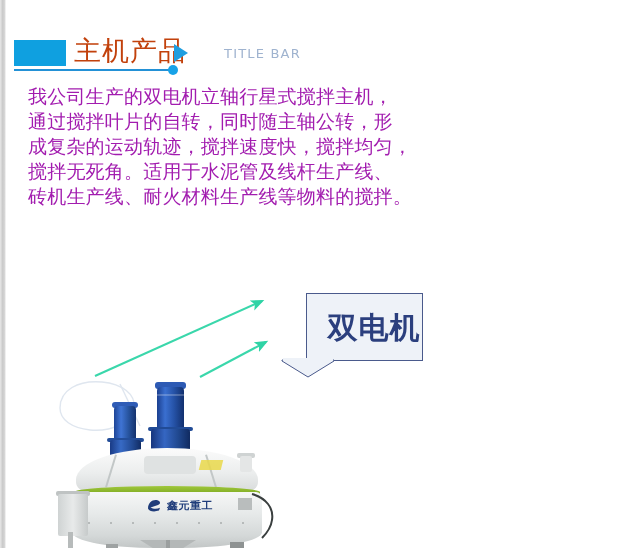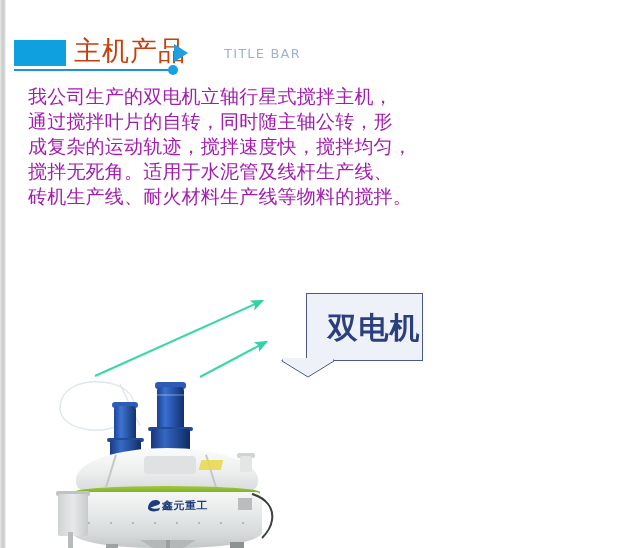--- a/index.html
+++ b/index.html
@@ -320,20 +320,21 @@
     position: absolute;
     left: 198px; top: 120px;
     width: 28px; height: 48px;
   }
   .brand {
     position: absolute;
     left: 94px; top: 124px;
     width: 86px; height: 18px;
     display: flex;
     align-items: center;
+    gap: 5px;
   }
   .brand-mark {
     width: 16px; height: 16px;
   }
   .brand-text {
     font-size: 11px;
     color: #1f3c7a;
     letter-spacing: 0.5px;
     font-weight: 700;
     transform: scaleY(0.95);

